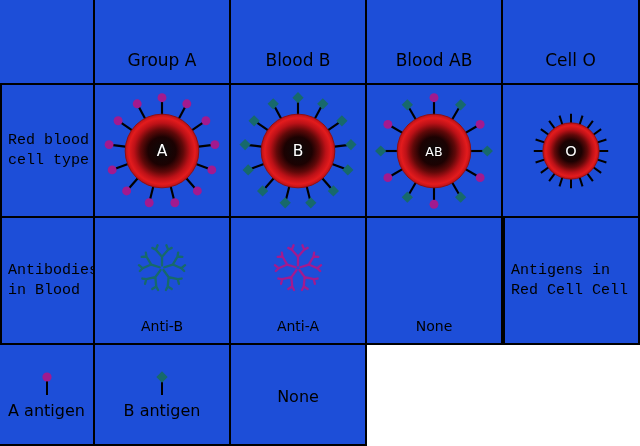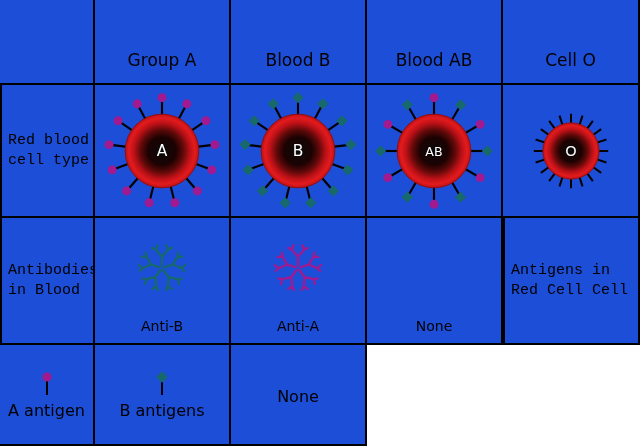--- a/index.html
+++ b/index.html
@@ -287,20 +287,20 @@
       </div>
     <span class="ag-label">A antigen</span>
   </div>
   <div class="cell ag-cell">
     <div class="ag-gfx">
         <svg viewBox="0 0 24 28" width="24" height="28">
           <line x1="12" y1="26" x2="12" y2="11" stroke="#000000" stroke-width="2"></line>
           <rect x="8" y="4" width="8" height="8" fill="#17696b" transform="rotate(45 12 8)"></rect>
         </svg>
       </div>
-    <span class="ag-label">B antigens</span>
+    <span class="ag-label">B antigen</span>
   </div>
   <div class="cell ag-cell">
     <div class="ag-gfx"></div>
     <span class="ag-label">None</span>
   </div>
 
 </div>
 
 </body></html>

